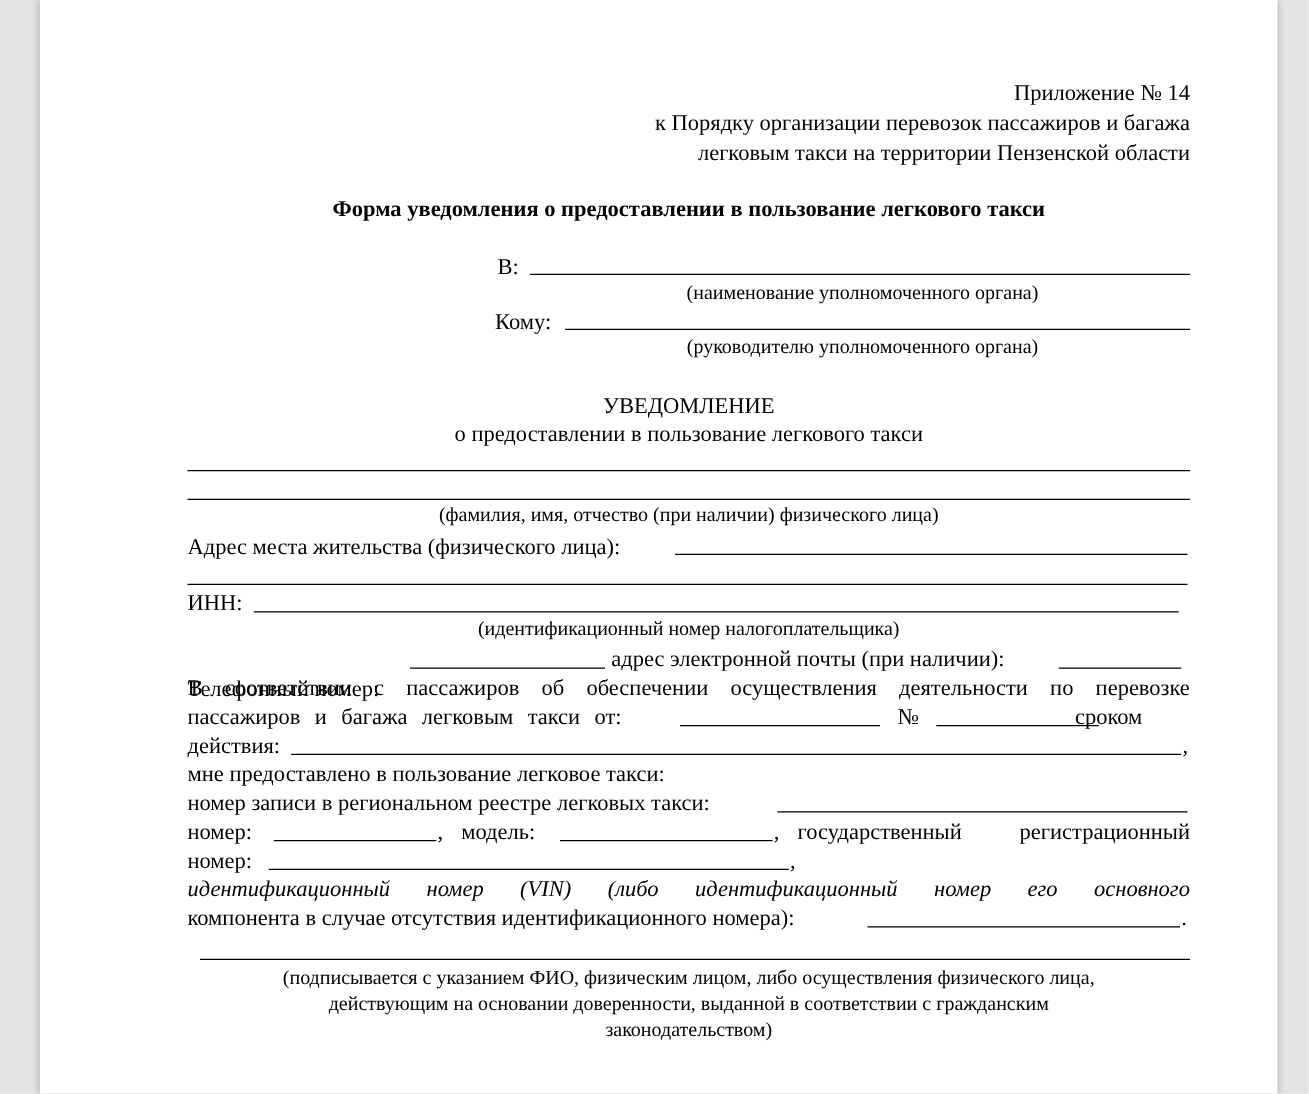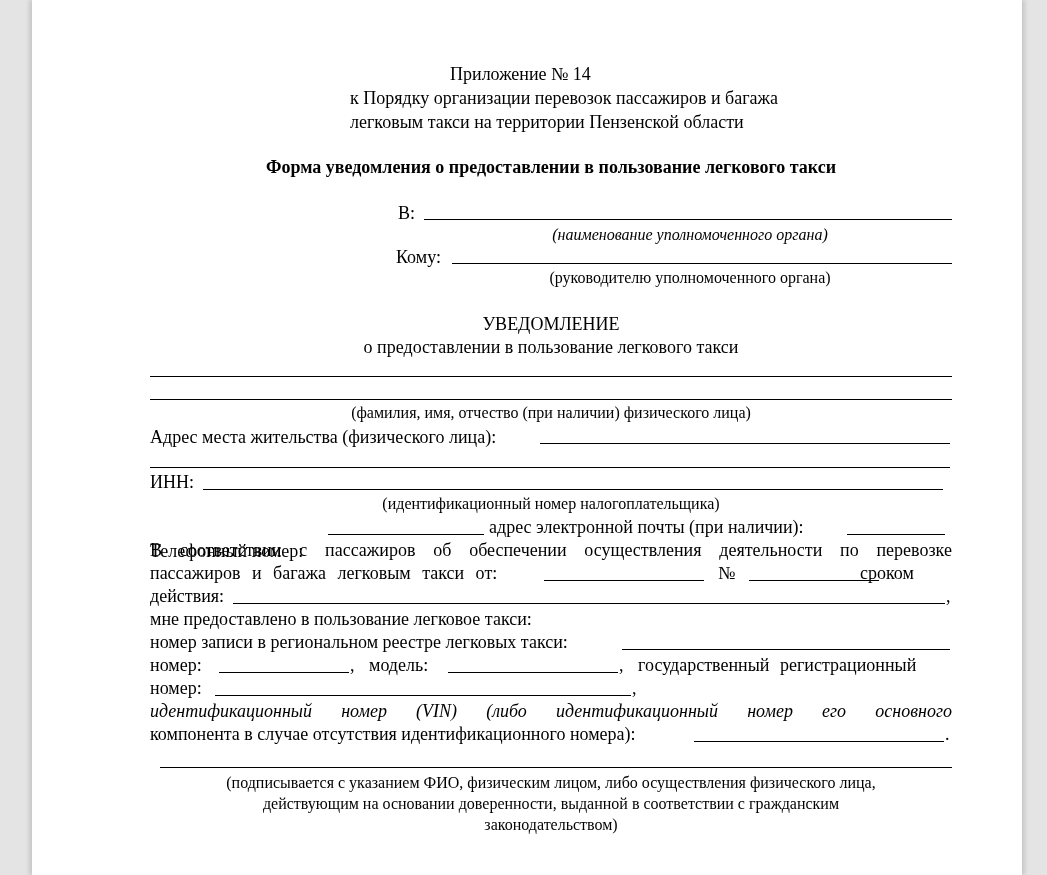--- a/index.html
+++ b/index.html
@@ -12,21 +12,21 @@
     }
     .page {
       position:absolute; left:32px; top:0; width:990px; height:875px;
       background:#fff;
       box-shadow: -3px 0 4px rgba(0,0,0,0.12), 3px 0 4px rgba(0,0,0,0.12);
     }
     .ln {
       position:absolute; white-space:nowrap; font-size:18px; line-height:22px;
     }
     .sm { font-size:16px; line-height:20px; }
-    .r { }
+    .r { text-align:right; }
     .c { text-align:center; }
     .b { font-weight:bold; }
     .hr {
       position:absolute; height:0; border-top:1px solid #000;
     }
     .just {
       position:absolute; left:150px; width:802px; font-size:18px; line-height:23px;
       display:flex; justify-content:space-between; align-items:baseline; white-space:nowrap;
     }
   </style>
@@ -36,21 +36,21 @@
 <div class="page"></div>
 
 <div class="ln r" style="left:450px; width:502px; top:63px;">Приложение № 14</div>
 <div class="ln r" style="left:350px; width:602px; top:87px;">к Порядку организации перевозок пассажиров и багажа</div>
 <div class="ln r" style="left:350px; width:602px; top:111px;">легковым такси на территории Пензенской области</div>
 
 <div class="ln c b" style="left:150px; width:802px; top:156px;">Форма уведомления о предоставлении в пользование легкового такси</div>
 
 <div class="ln" style="left:398px; top:202px;">В:</div>
 <div class="hr" style="left:424px; width:528px; top:219px;"></div>
-<div class="ln sm c" style="left:480px; width:420px; top:225px;font-style:italic;">(наименование уполномоченного органа)</div>
+<div class="ln sm c" style="left:480px; width:420px; top:225px;">(наименование уполномоченного органа)</div>
 
 <div class="ln" style="left:396px; top:246px;">Кому:</div>
 <div class="hr" style="left:452px; width:500px; top:263px;"></div>
 <div class="ln sm c" style="left:480px; width:420px; top:268px;">(руководителю уполномоченного органа)</div>
 
 <div class="ln c" style="left:150px; width:802px; top:313px;">УВЕДОМЛЕНИЕ</div>
 <div class="ln c" style="left:150px; width:802px; top:336px;">о предоставлении в пользование легкового такси</div>
 
 <div class="hr" style="left:150px; width:802px; top:376px;"></div>
 <div class="hr" style="left:150px; width:802px; top:399px;"></div>

